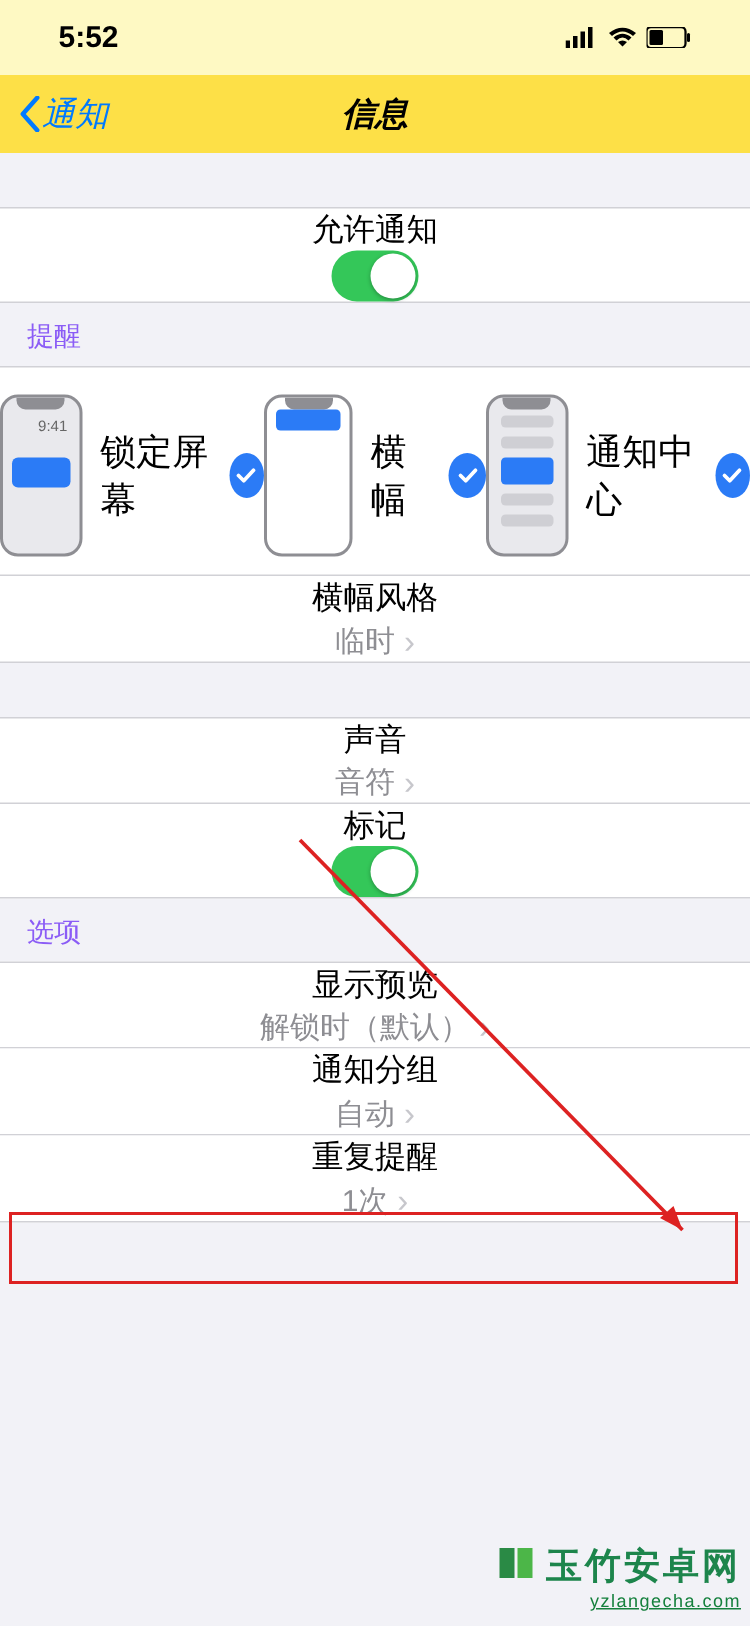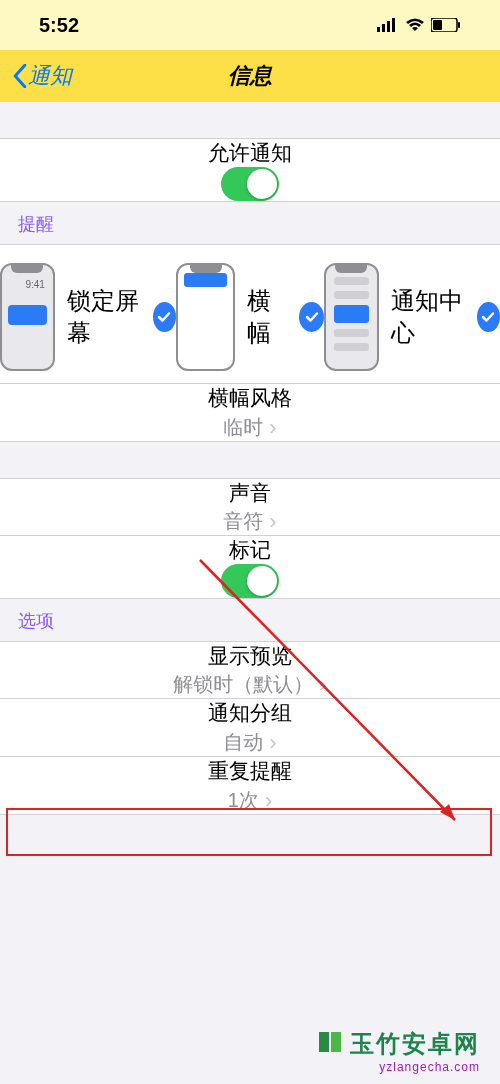--- a/index.html
+++ b/index.html
@@ -35,24 +35,24 @@
 .banner-bar { position: absolute; top: 8px; left: 6px; right: 6px; height: 14px; background: #2b7bf6; border-radius: 3px; }
 .alert-label { font-size: 24px; }
 .check { width: 30px; height: 30px; background: #2b7bf6; border-radius: 50%; display: flex; align-items: center; justify-content: center; }
 .check svg { width: 16px; height: 16px; }
 
 .chev { color: #c7c7cc; font-size: 22px; }
 
 .highlight-box { position: absolute; border: 2px solid #d22; pointer-events: none; }
 .arrow-svg { position: absolute; pointer-events: none; }
 
-.watermark { position: absolute; right: 20px; bottom: 10px; text-align: right; }
+.watermark { position: absolute; right: 6px; bottom: 10px; text-align: right; }
 .wm-top { font-size: 24px; font-weight: 700; color: #1d854c; letter-spacing: 2px; }
 .wm-top .block { display: inline-block; width: 10px; height: 20px; background: #4cb648; margin-left: 2px; }
-.wm-sub { font-size: 12px; color: #a21caf; letter-spacing: 1px; }
+.wm-sub { font-size: 12px; color: #15803d; letter-spacing: 1px; text-decoration: underline; }
 </style>
 </head>
 <body>
 
 <div class="status-bar">
   <span>5:52</span>
   <div class="status-right">
     <svg width="22" height="14" viewBox="0 0 22 14">
         <rect x="0" y="9" width="3" height="5"></rect>
         <rect x="5" y="6" width="3" height="8"></rect>

